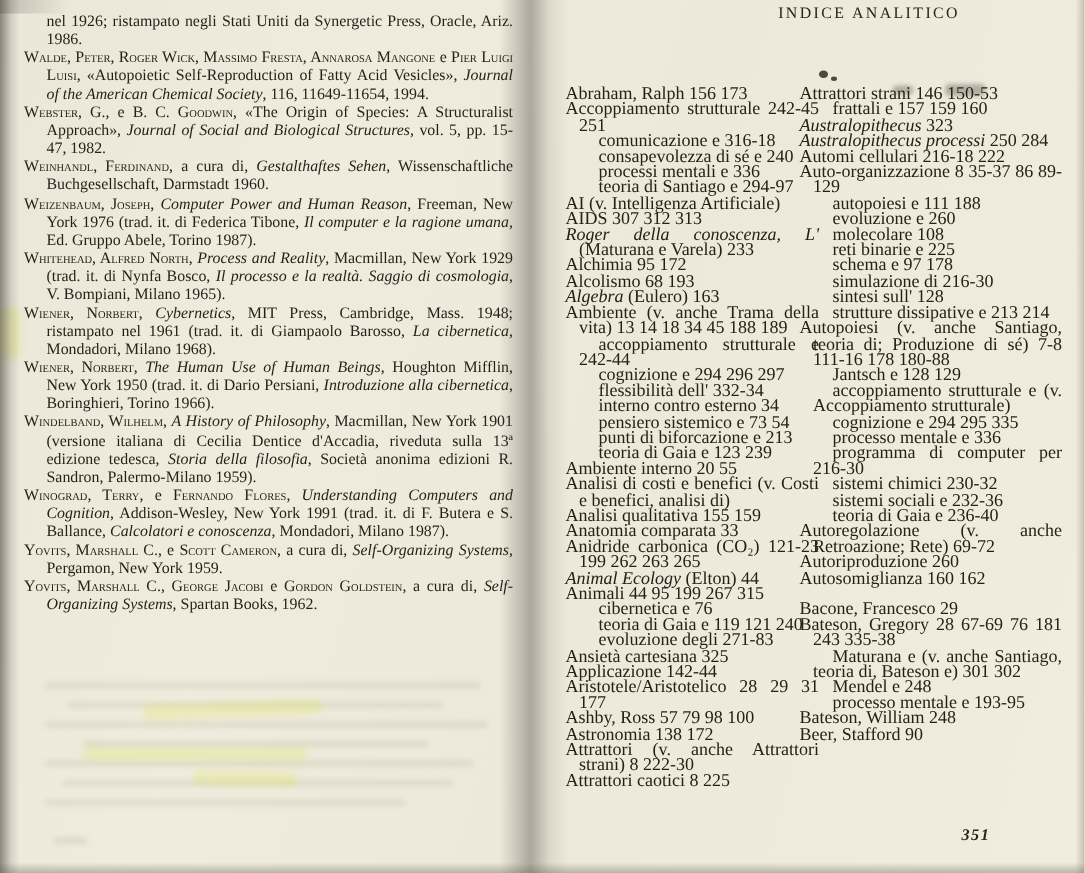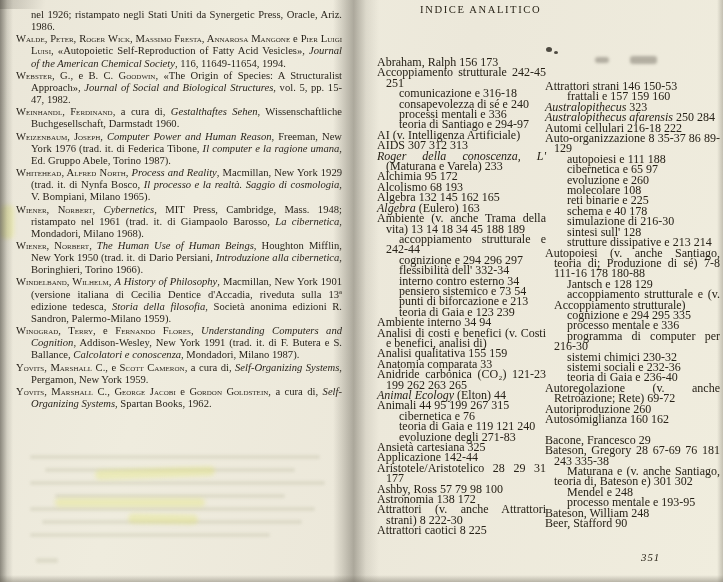--- a/index.html
+++ b/index.html
@@ -16,35 +16,35 @@
   .gutter{position:absolute;left:333px;top:0;width:46px;height:100%;
        background:linear-gradient(to right,transparent 0%,rgba(66,62,52,.16) 20%,rgba(66,62,52,.38) 45%,rgba(66,62,52,.10) 72%,transparent 100%);}
   .corner-tl{position:absolute;left:0;top:0;width:60px;height:9px;
        background:linear-gradient(100deg,rgba(160,156,144,.6),transparent 75%);}
 
   .bib-block{position:absolute;left:16px;top:9px;width:326px;color:#241f17;
        font-size:10.6px;line-height:12.15px;text-align:justify;}
   .bib{padding-left:15px;text-indent:-15px;}
   .bib.cont{text-indent:0;}
 
-  .index-header{position:absolute;left:420px;top:4px;width:220px;text-align:left;
+  .index-header{position:absolute;left:420px;top:4px;width:220px;text-align:right;
        font-size:10.6px;letter-spacing:1.6px;color:#2a2519;}
 
   .col{position:absolute;top:57px;color:#262117;font-size:12px;line-height:10.4px;text-align:justify;}
   .col1{left:377px;width:169px;}
-  .col2{left:545px;width:175px;margin-top:24px;}
+  .col2{left:533px;width:175px;}
   .e0{padding-left:9px;text-indent:-9px;}
   .e1{padding-left:9px;text-indent:13px;}
   .gap{height:10.4px;}
 
   .s-it{font-style:italic;}
   .s-sc{font-variant:small-caps;}
 
   .pageno{position:absolute;left:641px;top:551px;font-size:10.8px;font-style:italic;
-       font-weight:normal;color:#2a2519;letter-spacing:1px;}
+       font-weight:bold;color:#2a2519;letter-spacing:1px;}
 
   .ghost{position:absolute;background:rgba(140,140,108,.16);filter:blur(1.6px);border-radius:2px;}
   .hl{position:absolute;background:rgba(226,228,96,.30);filter:blur(2.2px);border-radius:5px;}
   .blot{position:absolute;background:rgba(32,28,20,.78);border-radius:50%;}
   .smudge{position:absolute;background:rgba(42,37,27,.30);filter:blur(1.4px);border-radius:3px;}
 </style>
 </head>
 <body>
 
 <div class="paper"></div>
@@ -85,31 +85,30 @@
     <div class="e0"><span class="s-n">Accoppiamento strutturale 242-45 251</span></div>
     <div class="e1"><span class="s-n">comunicazione e 316-18</span></div>
     <div class="e1"><span class="s-n">consapevolezza di sé e 240</span></div>
     <div class="e1"><span class="s-n">processi mentali e 336</span></div>
     <div class="e1"><span class="s-n">teoria di Santiago e 294-97</span></div>
     <div class="e0"><span class="s-n">AI (v. Intelligenza Artificiale)</span></div>
     <div class="e0"><span class="s-n">AIDS 307 312 313</span></div>
     <div class="e0"><span class="s-it">Roger della conoscenza, L'</span><span class="s-n"> (Maturana e Varela) 233</span></div>
     <div class="e0"><span class="s-n">Alchimia 95 172</span></div>
     <div class="e0"><span class="s-n">Alcolismo 68 193</span></div>
-    <div class="e0"><span class="s-n">Algebra 132 145 162 165</span></div>
     <div class="e0"><span class="s-it">Algebra</span><span class="s-n"> (Eulero) 163</span></div>
     <div class="e0"><span class="s-n">Ambiente (v. anche Trama della vita) 13 14 18 34 45 188 189</span></div>
     <div class="e1"><span class="s-n">accoppiamento strutturale e 242-44</span></div>
     <div class="e1"><span class="s-n">cognizione e 294 296 297</span></div>
     <div class="e1"><span class="s-n">flessibilità dell' 332-34</span></div>
     <div class="e1"><span class="s-n">interno contro esterno 34</span></div>
     <div class="e1"><span class="s-n">pensiero sistemico e 73 54</span></div>
     <div class="e1"><span class="s-n">punti di biforcazione e 213</span></div>
     <div class="e1"><span class="s-n">teoria di Gaia e 123 239</span></div>
-    <div class="e0"><span class="s-n">Ambiente interno 34 94</span></div>
+    <div class="e0"><span class="s-n">Ambiente interno 20 55</span></div>
     <div class="e0"><span class="s-n">Analisi di costi e benefici (v. Costi e benefici, analisi di)</span></div>
     <div class="e0"><span class="s-n">Analisi qualitativa 155 159</span></div>
     <div class="e0"><span class="s-n">Anatomia comparata 33</span></div>
     <div class="e0"><span class="s-n">Anidride carbonica (CO₂) 121-23 199 262 263 265</span></div>
     <div class="e0"><span class="s-it">Animal Ecology</span><span class="s-n"> (Elton) 44</span></div>
     <div class="e0"><span class="s-n">Animali 44 95 199 267 315</span></div>
     <div class="e1"><span class="s-n">cibernetica e 76</span></div>
     <div class="e1"><span class="s-n">teoria di Gaia e 119 121 240</span></div>
     <div class="e1"><span class="s-n">evoluzione degli 271-83</span></div>
     <div class="e0"><span class="s-n">Ansietà cartesiana 325</span></div>
@@ -117,29 +116,28 @@
     <div class="e0"><span class="s-n">Aristotele/Aristotelico 28 29 31 177</span></div>
     <div class="e0"><span class="s-n">Ashby, Ross 57 79 98 100</span></div>
     <div class="e0"><span class="s-n">Astronomia 138 172</span></div>
     <div class="e0"><span class="s-n">Attrattori (v. anche Attrattori strani) 8 222-30</span></div>
     <div class="e0"><span class="s-n">Attrattori caotici 8 225</span></div>
   </div>
 <div class="col col2">
     <div class="e0"><span class="s-n">Attrattori strani 146 150-53</span></div>
     <div class="e1"><span class="s-n">frattali e 157 159 160</span></div>
     <div class="e0"><span class="s-it">Australopithecus</span><span class="s-n"> 323</span></div>
-    <div class="e0"><span class="s-it">Australopithecus afarensis</span><span class="s-n"> 250 284</span></div>
+    <div class="e0"><span class="s-it">Australopithecus processi</span><span class="s-n"> 250 284</span></div>
     <div class="e0"><span class="s-n">Automi cellulari 216-18 222</span></div>
     <div class="e0"><span class="s-n">Auto-organizzazione 8 35-37 86 89-129</span></div>
     <div class="e1"><span class="s-n">autopoiesi e 111 188</span></div>
-    <div class="e1"><span class="s-n">cibernetica e 65 97</span></div>
     <div class="e1"><span class="s-n">evoluzione e 260</span></div>
     <div class="e1"><span class="s-n">molecolare 108</span></div>
     <div class="e1"><span class="s-n">reti binarie e 225</span></div>
-    <div class="e1"><span class="s-n">schema e 40 178</span></div>
+    <div class="e1"><span class="s-n">schema e 97 178</span></div>
     <div class="e1"><span class="s-n">simulazione di 216-30</span></div>
     <div class="e1"><span class="s-n">sintesi sull' 128</span></div>
     <div class="e1"><span class="s-n">strutture dissipative e 213 214</span></div>
     <div class="e0"><span class="s-n">Autopoiesi (v. anche Santiago, teoria di; Produzione di sé) 7-8 111-16 178 180-88</span></div>
     <div class="e1"><span class="s-n">Jantsch e 128 129</span></div>
     <div class="e1"><span class="s-n">accoppiamento strutturale e (v. Accoppiamento strutturale)</span></div>
     <div class="e1"><span class="s-n">cognizione e 294 295 335</span></div>
     <div class="e1"><span class="s-n">processo mentale e 336</span></div>
     <div class="e1"><span class="s-n">programma di computer per 216-30</span></div>
     <div class="e1"><span class="s-n">sistemi chimici 230-32</span></div>

